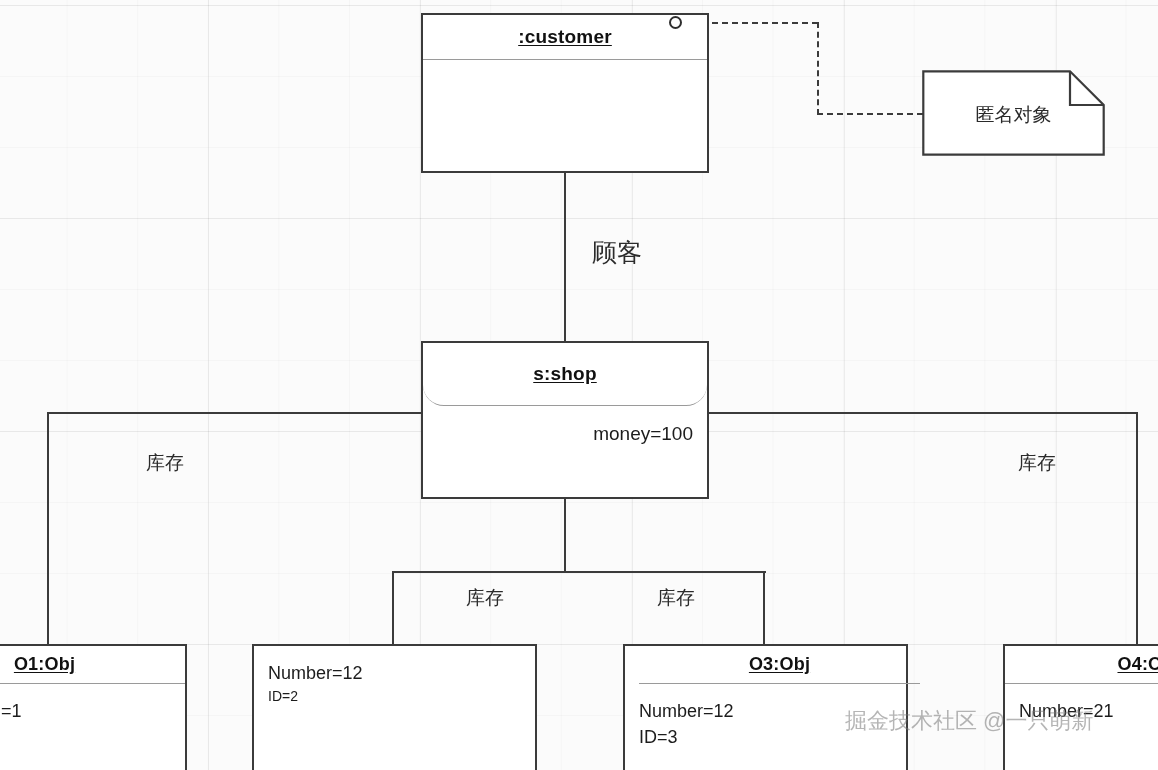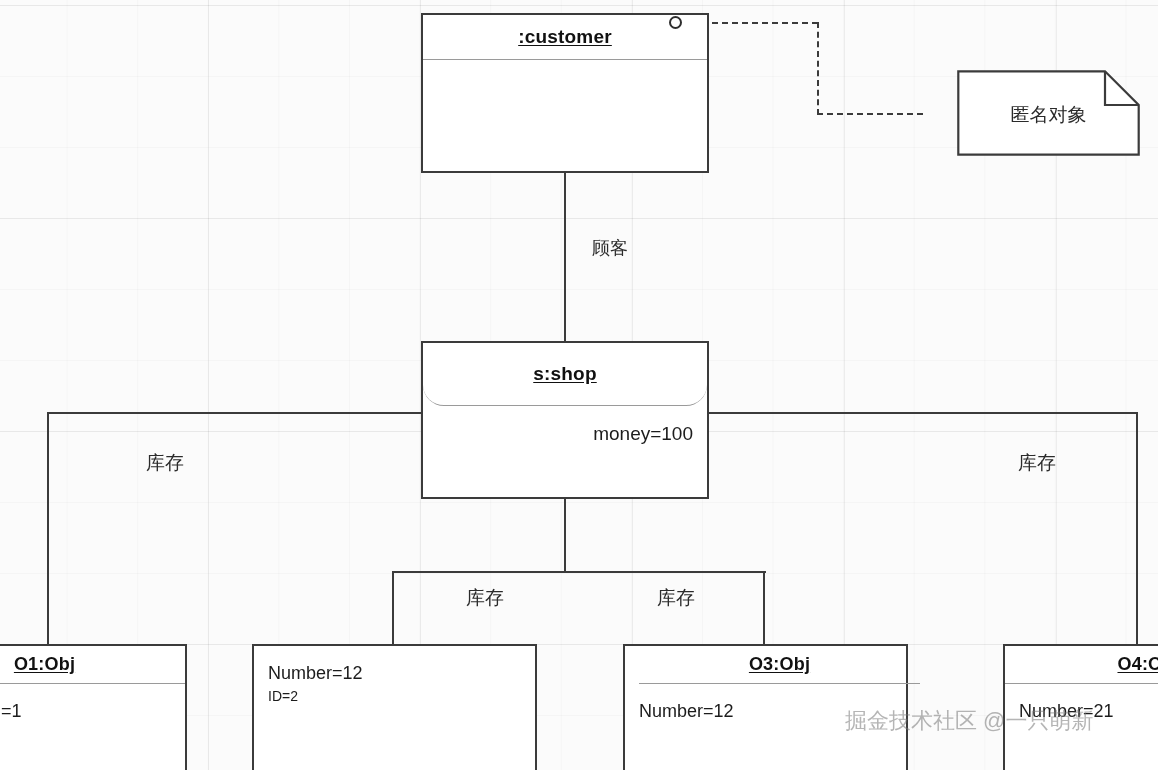--- a/index.html
+++ b/index.html
@@ -95,21 +95,20 @@
     border: 2.2px solid #2e2e2e;
     border-radius: 50%;
     background: #ffffff;
     z-index: 7;
   }
 
   
   .note {
     position: absolute;
     z-index: 5;
-    margin-left: 35px;
   }
   .note-text {
     position: absolute;
     left: 0;
     right: 0;
     text-align: center;
     color: #2a2a2a;
     white-space: nowrap;
   }
 
@@ -156,21 +155,21 @@
   </div>
 
   <div class="note" style="left:922px; top:70px; width:183px; height:86px;">
     <svg width="183" height="86" viewBox="0 0 183 86">
       <path d="M1.3,1.3 L148,1.3 L181.7,35 L181.7,84.7 L1.3,84.7 Z" fill="#ffffff" stroke="#3b3b3b" stroke-width="2.2" stroke-linejoin="miter"></path>
       <path d="M148,1.3 L148,35 L181.7,35" fill="none" stroke="#3b3b3b" stroke-width="2.2" stroke-linejoin="miter"></path>
     </svg>
     <div class="note-text" style="top:32px; font-size:19px;">匿名对象</div>
   </div>
 
-  <div class="edge-label" style="left:592px; top:236px; font-size:18px;">顾客</div>
+  <div class="edge-label" style="left:592px; top:236px; font-size:25px;">顾客</div>
 
   <div class="obj-box" style="left:421px; top:341px; width:288px; height:158px;">
     <div class="obj-head" style="height:63px;border-radius:21px;">
       <span class="obj-title" style="font-size:19px;">s:shop</span>
     </div>
     <div class="obj-body" style="padding-top:14px;">
       <div class="attr-line" style="font-size:19px;text-align:right;">money=100</div>
     </div>
   </div>
 
@@ -194,20 +193,21 @@
       <div class="attr-line" style="font-size:14px;">ID=2</div>
     </div>
   </div>
 
   <div class="obj-box" style="left:623px; top:644px; width:285px; height:140px;">
     <div class="obj-head" style="height:38px;margin-left:14px;">
       <span class="obj-title" style="font-size:18px;">O3:Obj</span>
     </div>
     <div class="obj-body" style="padding-top:14px;">
       <div class="attr-line" style="font-size:18px;">Number=12</div>
+      <div class="attr-line" style="font-size:18px;">ID=3</div>
     </div>
   </div>
 
   <div class="obj-box" style="left:1003px; top:644px; width:285px; height:140px;">
     <div class="obj-head" style="height:38px;">
       <span class="obj-title" style="font-size:18px;">O4:Ob</span>
     </div>
     <div class="obj-body" style="padding-top:14px;">
       <div class="attr-line" style="font-size:18px;">Number=21</div>
     </div>

